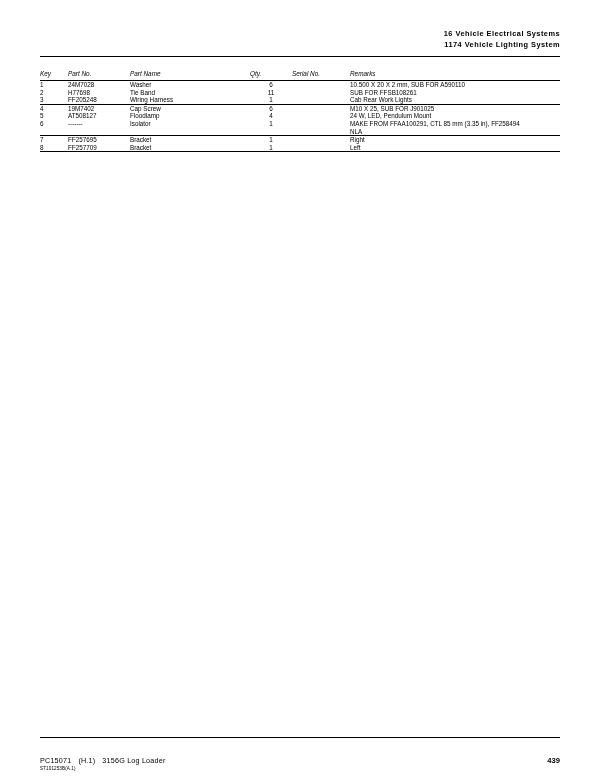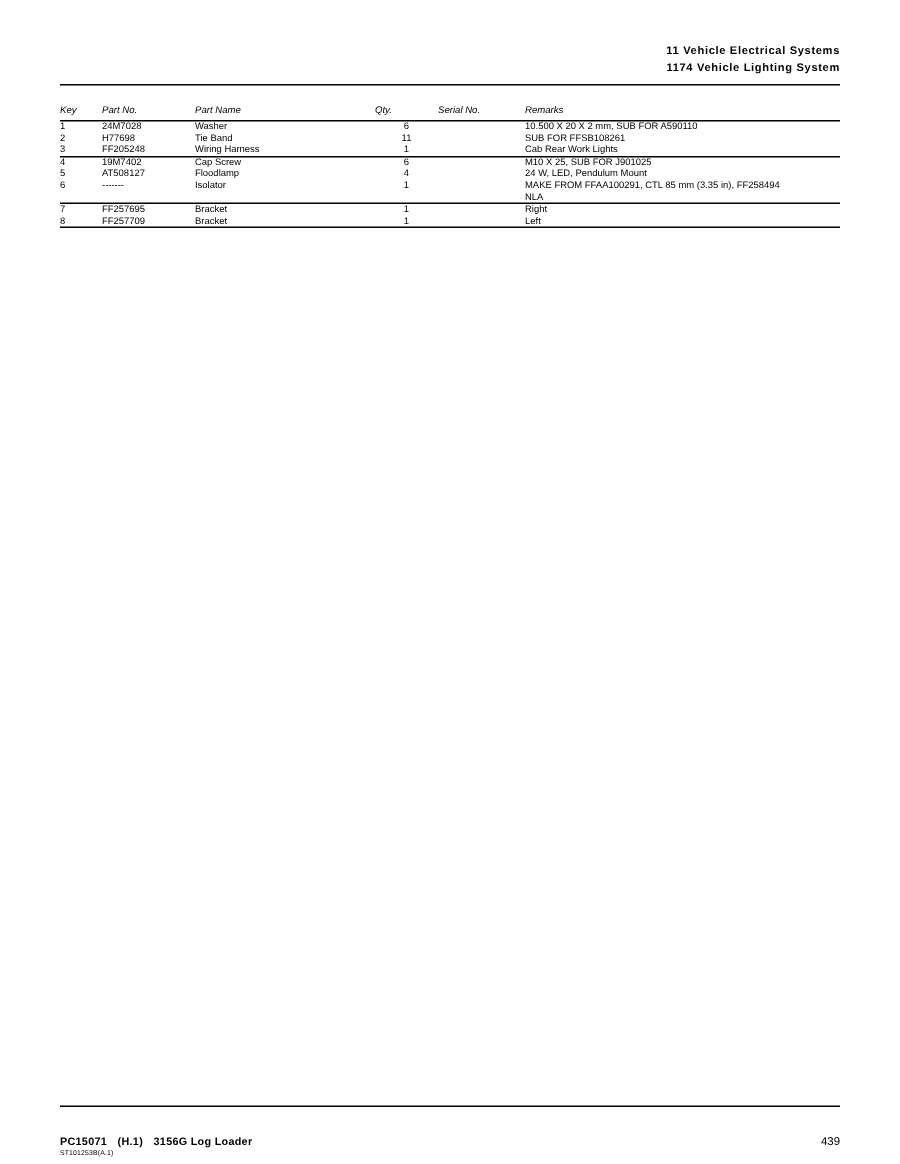--- a/index.html
+++ b/index.html
@@ -112,48 +112,48 @@
     position: absolute;
     left: 40px;
     right: 40px;
     bottom: 20px;
   }
   .footer-left {
     position: absolute;
     left: 0;
     top: 0;
     font-size: 7.2px;
-    font-weight: bold;
+    font-weight: normal;
     letter-spacing: 0.2px;
     white-space: nowrap;
   }
   .footer-left .sep { display: inline-block; width: 7px; }
   .footer-sub {
     position: absolute;
     left: 0;
     top: 10px;
     font-size: 4.6px;
     letter-spacing: 0.1px;
     white-space: nowrap;
   }
   .footer-right {
     position: absolute;
     right: 0;
     top: 0;
     font-size: 7.6px;
-    font-weight: normal;
+    font-weight: bold;
   }
 </style>
 </head>
 <body>
 
 <div class="page">
 
   <div class="header">
-    <div class="header-line">11 Vehicle Electrical Systems</div>
+    <div class="header-line">16 Vehicle Electrical Systems</div>
     <div class="header-line">1174 Vehicle Lighting System</div>
   </div>
   <div class="header-rule"></div>
 
   <div class="table-wrap">
     <table class="parts">
       <colgroup>
         <col class="col-key">
           <col class="col-part">
           <col class="col-name">

